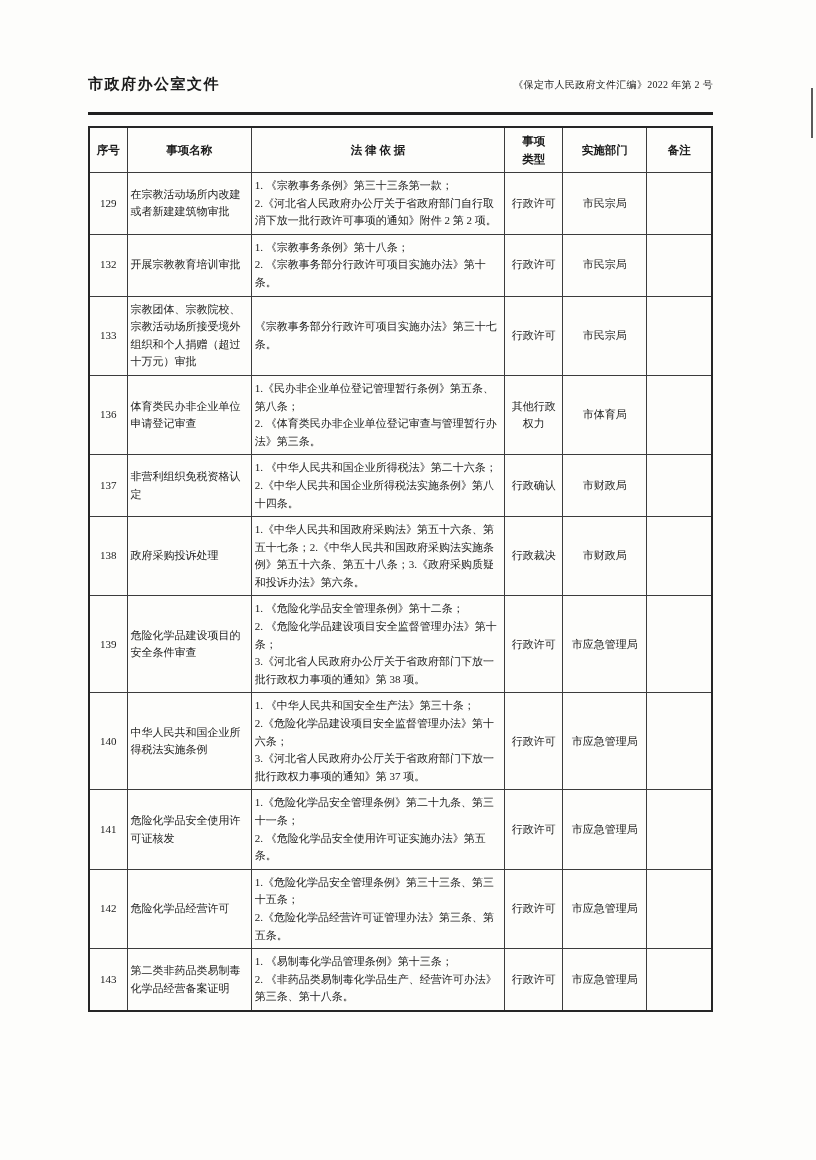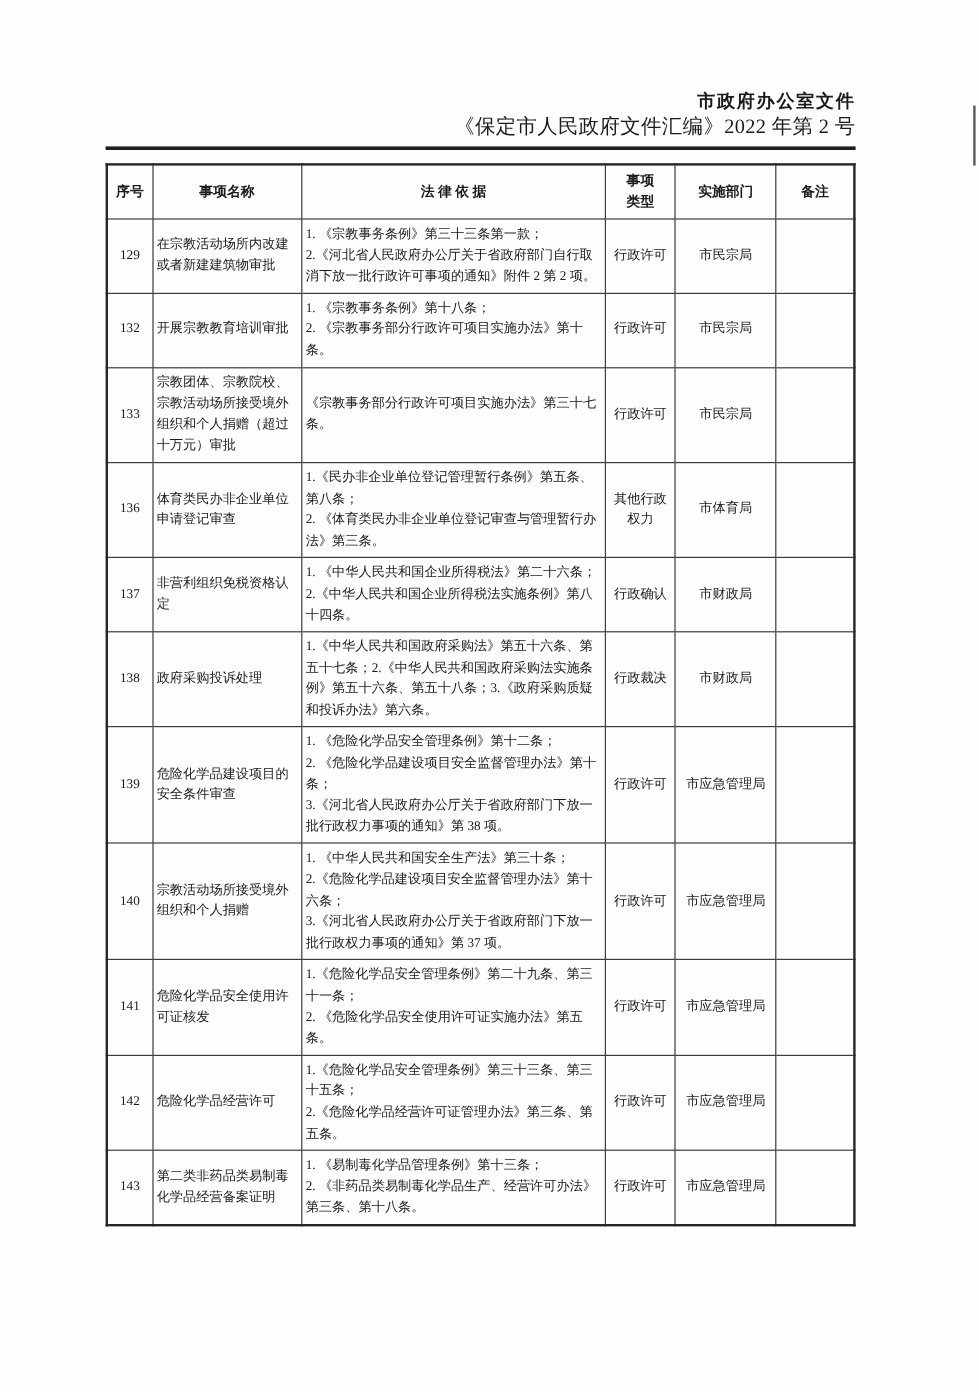--- a/index.html
+++ b/index.html
@@ -12,32 +12,31 @@
     color: #1b1b1b;
   }
   .content {
     position: absolute;
     left: 88px; top: 75px;
     width: 625px;
   }
   .doc-header {
     display: flex;
     justify-content: space-between;
-    align-items: flex-end;
+    align-items: center;
     border-bottom: 3px solid #1f1f1f;
-    padding-bottom: 5px;
-    flex-direction: column;
+    padding-bottom: 18px;
   }
   .doc-header .left {
     font-weight: bold;
     font-size: 15px;
     letter-spacing: 1.5px;
   }
   .doc-header .right {
-    font-size: 17px;
+    font-size: 10px;
     letter-spacing: 0.3px;
   }
   table.items {
     margin-top: 11px;
     width: 100%;
     border-collapse: collapse;
     table-layout: fixed;
     border: 2px solid #262626;
   }
   table.items th, table.items td {
@@ -171,21 +170,21 @@
     <td class="c-legal">1. 《危险化学品安全管理条例》第十二条；
 2. 《危险化学品建设项目安全监督管理办法》第十条；
 3.《河北省人民政府办公厅关于省政府部门下放一批行政权力事项的通知》第 38 项。</td>
     <td class="c-type">行政许可</td>
     <td class="c-dept">市应急管理局</td>
     <td class="c-note"></td>
   </tr>
 
   <tr>
     <td class="c-no">140</td>
-    <td class="c-name">宗教活动场所接受境外组织和个人捐赠</td>
+    <td class="c-name">中华人民共和国企业所得税法实施条例</td>
     <td class="c-legal">1. 《中华人民共和国安全生产法》第三十条；
 2.《危险化学品建设项目安全监督管理办法》第十六条；
 3.《河北省人民政府办公厅关于省政府部门下放一批行政权力事项的通知》第 37 项。</td>
     <td class="c-type">行政许可</td>
     <td class="c-dept">市应急管理局</td>
     <td class="c-note"></td>
   </tr>
 
   <tr>
     <td class="c-no">141</td>

